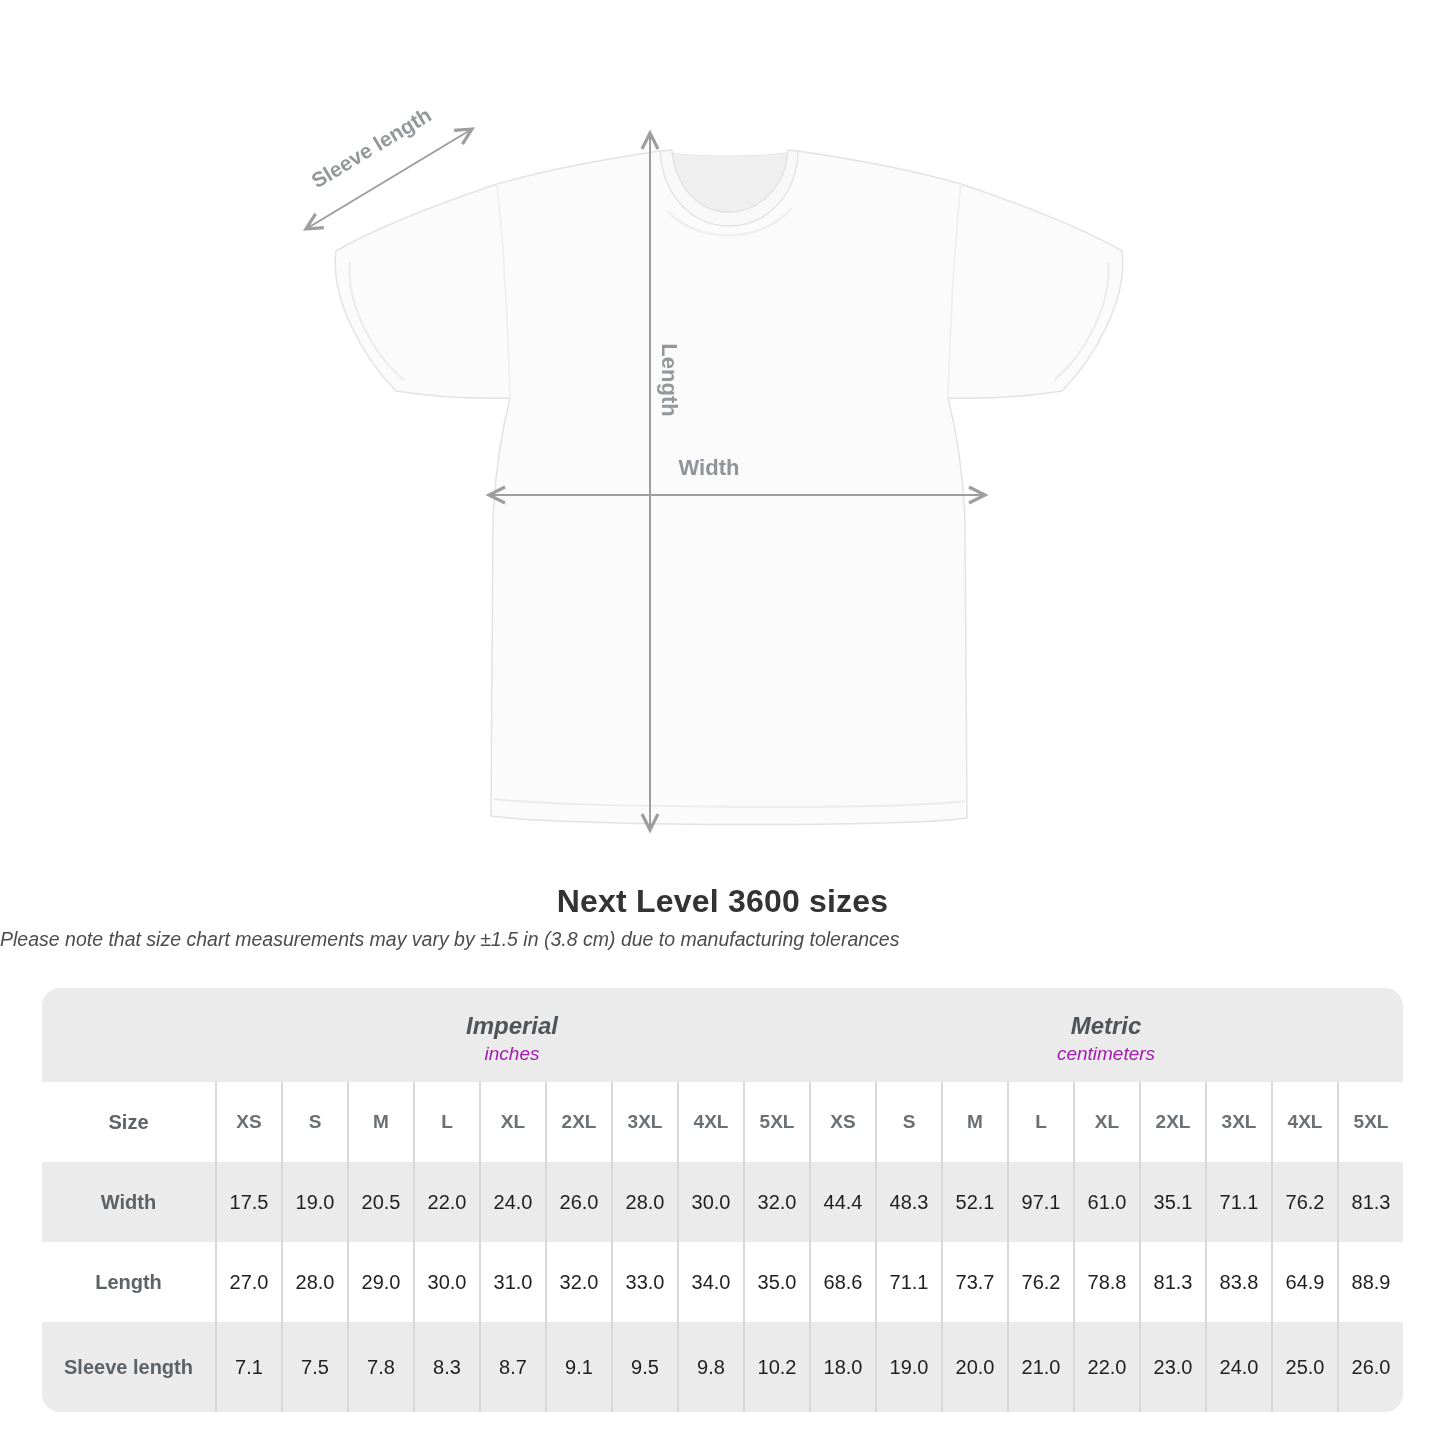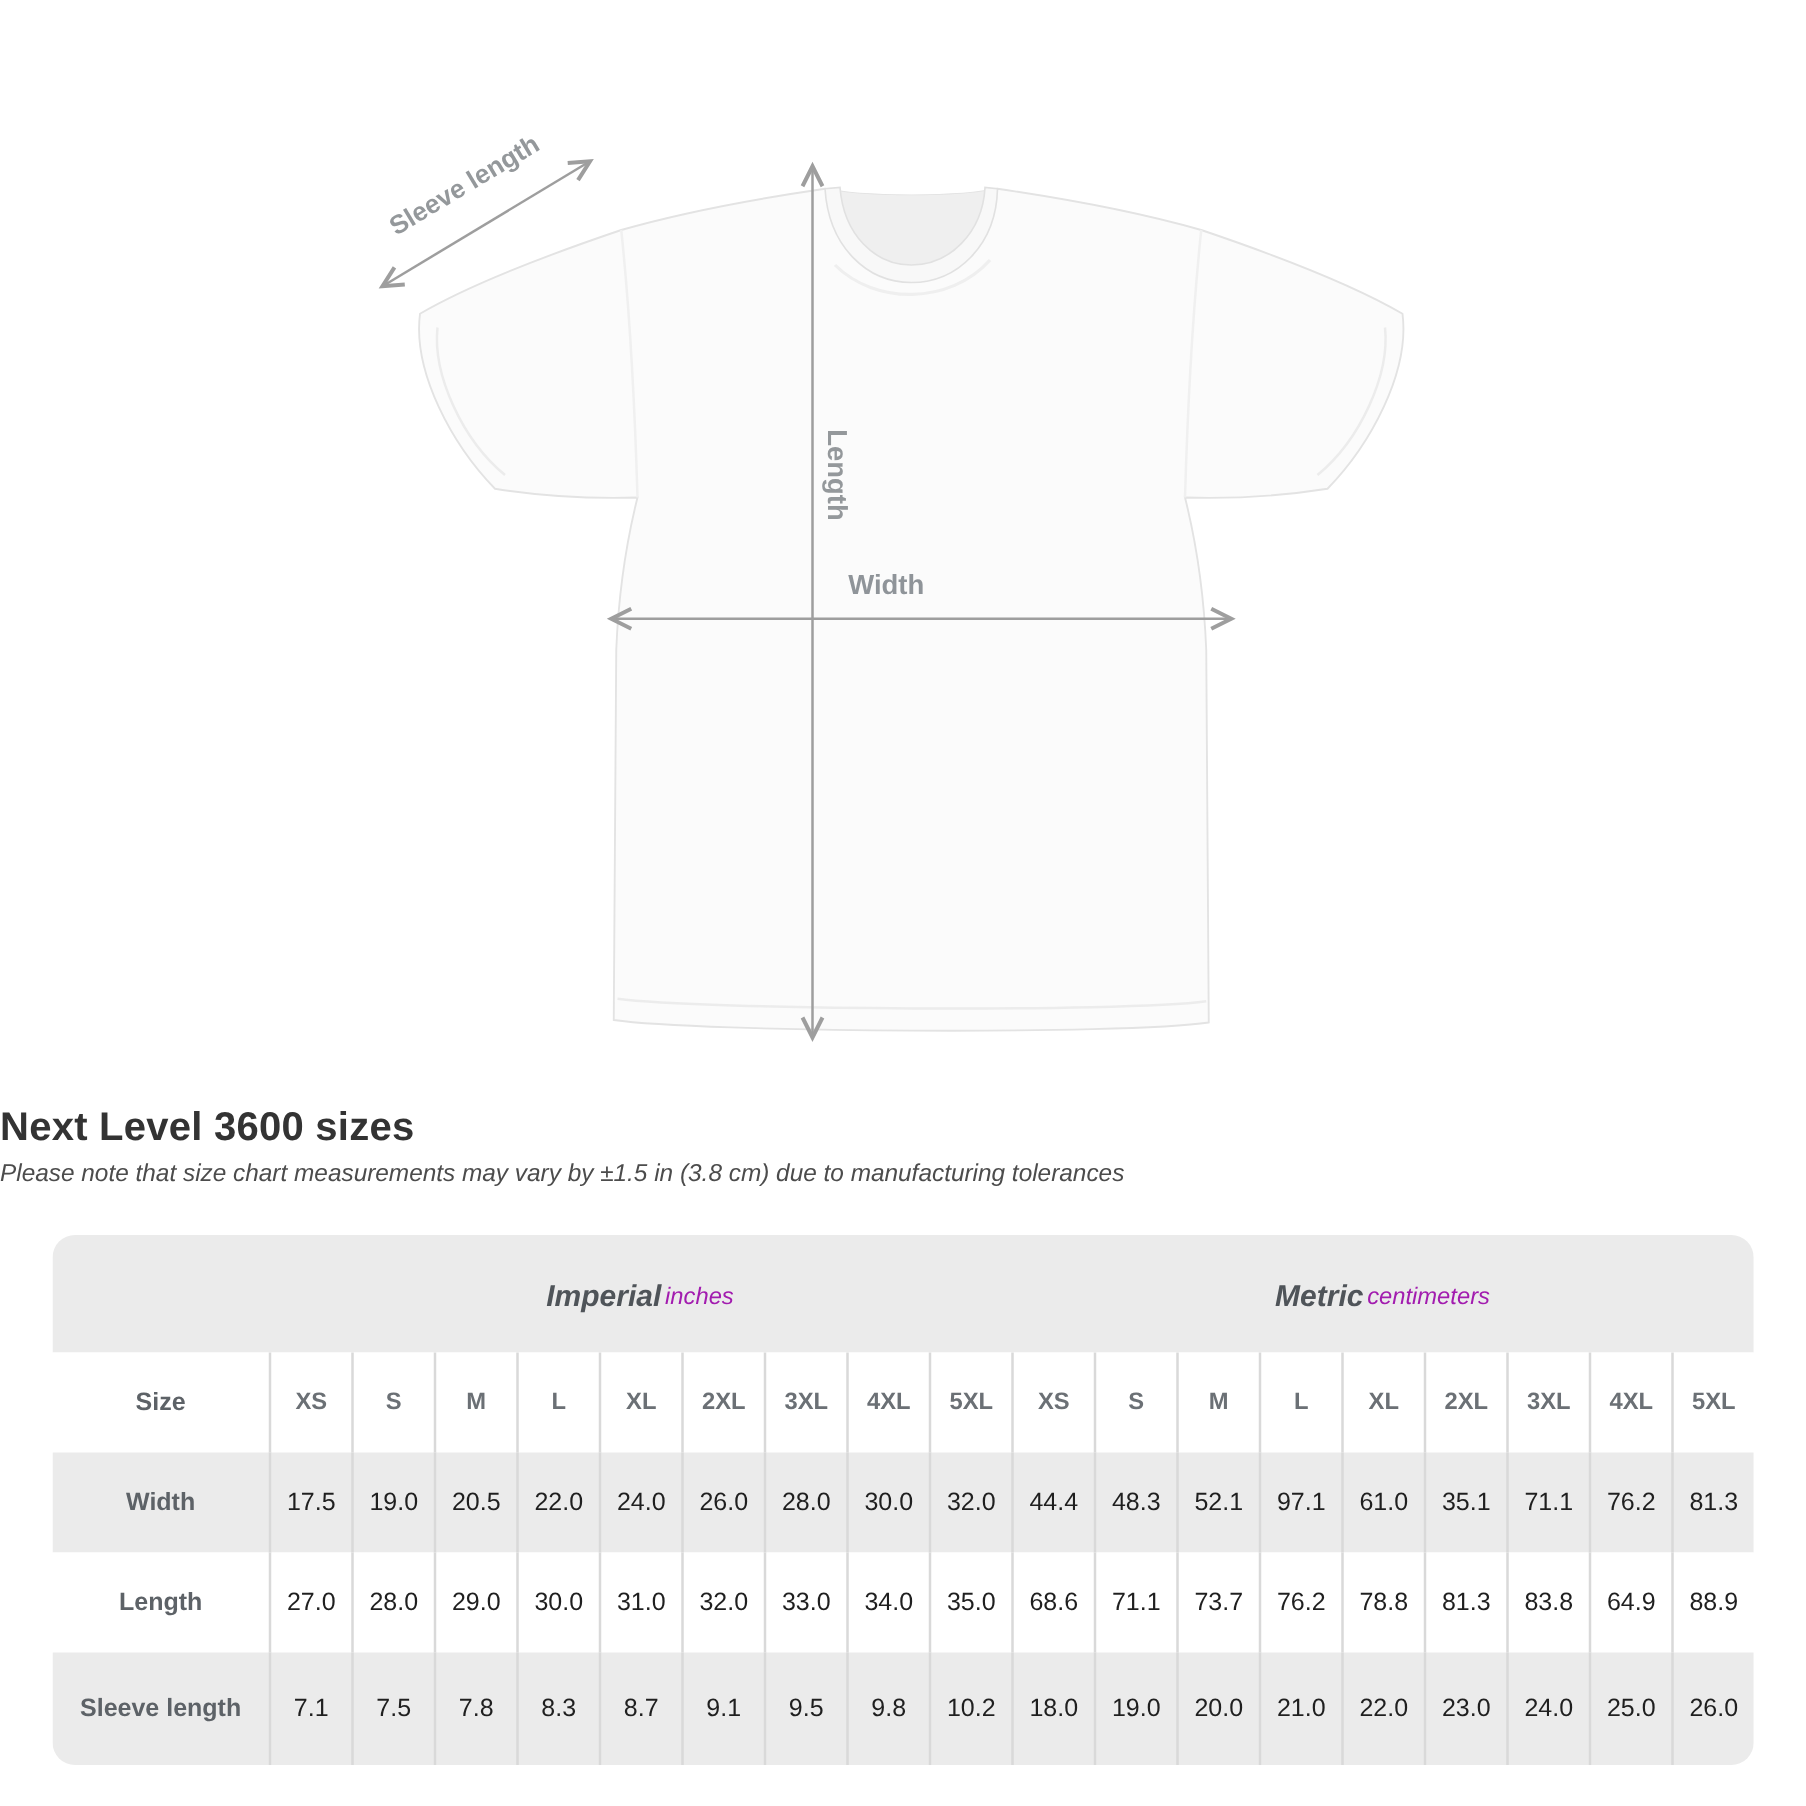--- a/index.html
+++ b/index.html
@@ -3,30 +3,30 @@
 <meta charset="utf-8">
 <style>
   html,body{margin:0;padding:0;background:#ffffff;width:1445px;height:1445px;overflow:hidden;
             font-family:"Liberation Sans","DejaVu Sans",sans-serif;}
   .page{position:relative;width:1445px;height:1445px;background:#ffffff;}
 
   
   .shirt-wrap{position:absolute;left:300px;top:90px;width:860px;height:780px;}
 
   
-  .chart-title{position:absolute;left:0;top:883px;width:1445px;
+  .chart-title{position:absolute;left:0;top:883px;width:1445px;text-align:center;
                font-size:32px;font-weight:bold;color:#333333;letter-spacing:.2px;}
   .chart-note{position:absolute;left:0;top:928px;width:1445px;text-align:left;
               font-style:italic;font-size:19.5px;color:#4c4c4c;}
 
   
   .size-table{position:absolute;left:42px;top:988px;width:1361px;border-radius:18px;overflow:hidden;}
   .band{height:94px;background:#ebebeb;display:flex;}
   .band-spacer{width:173px;}
-  .band-group{flex:1;display:flex;align-items:center;justify-content:center;
+  .band-group{flex:1;display:flex;flex-direction:column;align-items:center;justify-content:center;
               gap:3px;padding-top:6px;}
   .band-name{font-size:24px;font-weight:bold;font-style:italic;color:#4f5459;}
   .band-unit{font-size:19px;font-style:italic;color:#a21caf;}
 
   .trow{display:grid;grid-template-columns:173px repeat(18,1fr);}
   .trow>div{display:flex;align-items:center;justify-content:center;border-left:2px solid #d9d9d9;}
   .trow>div:first-child{border-left:none;}
   .h80{height:80px;} .h90{height:90px;}
   .rwhite{background:#ffffff;} .rgray{background:#ebebeb;}
   .lbl{font-size:20px;font-weight:bold;color:#5d6267;}

